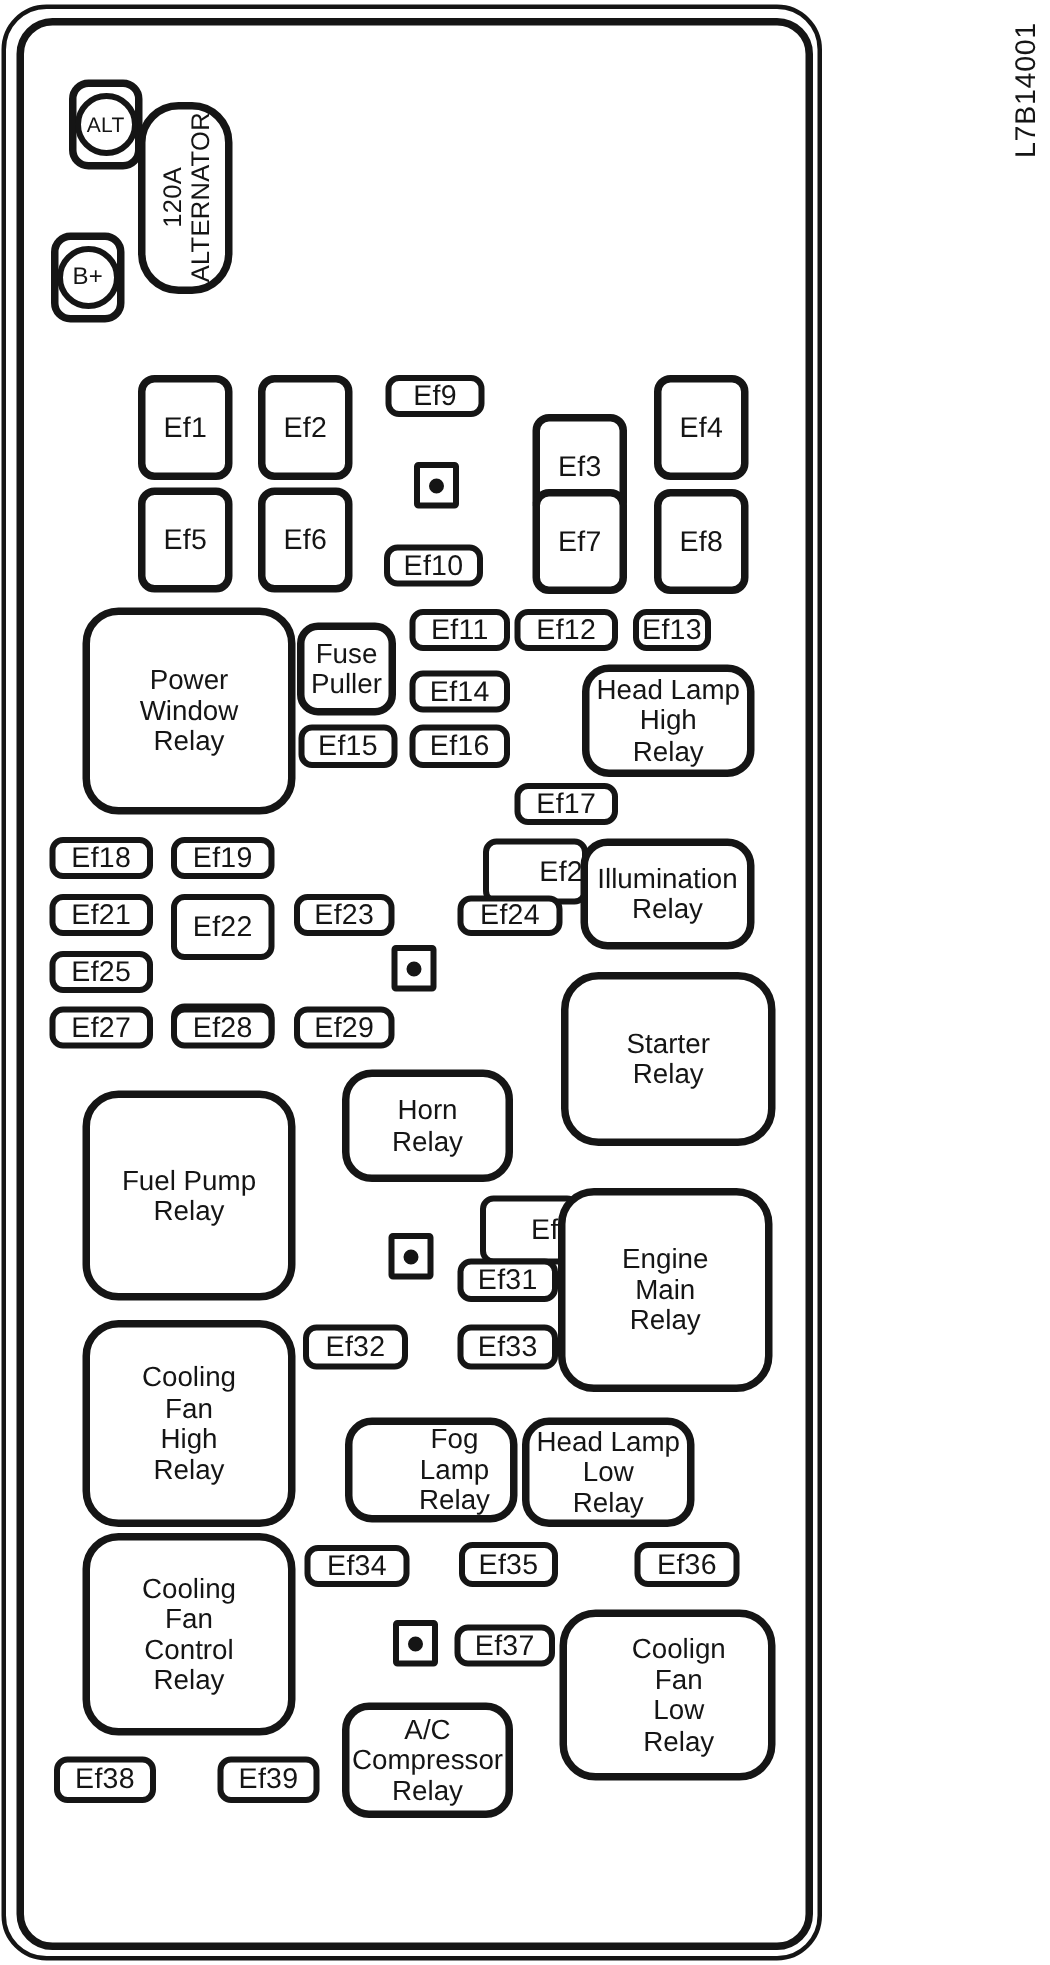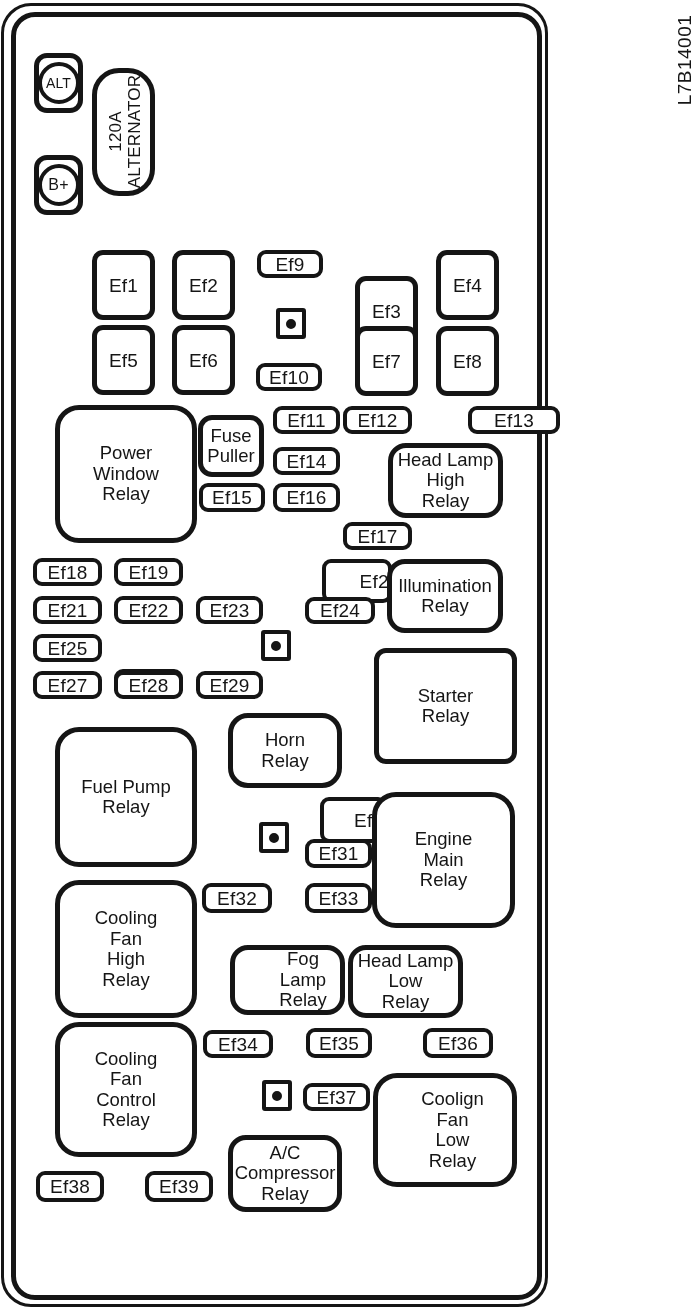--- a/index.html
+++ b/index.html
@@ -47,21 +47,21 @@
   .terminal {
     position: absolute; width: 49px; height: 60px; border: 5px solid var(--ink);
     border-radius: 13px; background: var(--paper);
     display: flex; align-items: center; justify-content: center;
   }
   .terminal .circle {
     width: 42px; height: 42px; border: 4px solid var(--ink); border-radius: 50%;
     background: var(--paper); display: flex; align-items: center; justify-content: center;
     font-size: 14px; letter-spacing: 0.2px; flex: 0 0 auto;
   }
-  .terminal-alt { left: 34px; top: 53px; align-items: center; }
+  .terminal-alt { left: 46px; top: 53px; align-items: center; }
   .terminal-bplus { left: 34px; top: 155px; }
   .terminal-bplus .circle { font-size: 16px; }
 
   
   .alternator {
     position: absolute; left: 92px; top: 68px; width: 63px; height: 128px;
     border: 5px solid var(--ink); border-radius: 27px; background: var(--paper);
   }
   .alternator .rot {
     position: absolute; left: -32px; top: 32px; width: 118px; height: 53px;
@@ -111,30 +111,30 @@
       <div class="fuse square" style="left: 355px; top: 250px; width: 63px; height: 70px; margin-top: 26px;">Ef3</div>
       <div class="fuse square" style="left: 436px; top: 250px; width: 63px; height: 70px;">Ef4</div>
       <div class="fuse square" style="left: 92px; top: 325px; width: 63px; height: 70px;">Ef5</div>
       <div class="fuse square" style="left: 172px; top: 325px; width: 63px; height: 70px;">Ef6</div>
       <div class="fuse square" style="left: 355px; top: 326px; width: 63px; height: 70px;">Ef7</div>
       <div class="fuse square" style="left: 436px; top: 326px; width: 63px; height: 70px;">Ef8</div>
       <div class="fuse" style="left: 257px; top: 250px; width: 66px; height: 28px;">Ef9</div>
       <div class="fuse" style="left: 256px; top: 363px; width: 66px; height: 28px;">Ef10</div>
       <div class="fuse" style="left: 273px; top: 406px; width: 67px; height: 28px;">Ef11</div>
       <div class="fuse" style="left: 343px; top: 406px; width: 69px; height: 28px;">Ef12</div>
-      <div class="fuse" style="left: 422px; top: 406px; width: 92px; height: 28px; margin-left: 46px;">Ef13</div>
+      <div class="fuse" style="left: 422px; top: 406px; width: 52px; height: 28px;">Ef13</div>
       <div class="fuse" style="left: 273px; top: 447px; width: 67px; height: 28px;">Ef14</div>
       <div class="fuse" style="left: 199px; top: 483px; width: 66px; height: 29px;">Ef15</div>
       <div class="fuse" style="left: 273px; top: 483px; width: 67px; height: 29px;">Ef16</div>
       <div class="fuse" style="left: 343px; top: 522px; width: 69px; height: 28px;">Ef17</div>
       <div class="fuse" style="left: 33px; top: 558px; width: 69px; height: 28px;">Ef18</div>
       <div class="fuse" style="left: 114px; top: 558px; width: 69px; height: 28px;">Ef19</div>
       <div class="fuse" style="left: 322px; top: 559px; width: 70px; height: 44px; padding-left: 45px;">Ef20</div>
       <div class="fuse" style="left: 33px; top: 596px; width: 69px; height: 28px;">Ef21</div>
-      <div class="fuse" style="left: 114px; top: 596px; width: 69px; height: 28px;">Ef22</div>
+      <div class="fuse" style="left: 114px; top: 596px; width: 69px; height: 44px;">Ef22</div>
       <div class="fuse" style="left: 196px; top: 596px; width: 67px; height: 28px;">Ef23</div>
       <div class="fuse" style="left: 305px; top: 597px; width: 70px; height: 27px;">Ef24</div>
       <div class="fuse" style="left: 33px; top: 634px; width: 69px; height: 28px;">Ef25</div>
       <div class="fuse" style="left: 114px; top: 634px; width: 69px; height: 28px; margin-top: 35px;">Ef26</div>
       <div class="fuse" style="left: 33px; top: 671px; width: 69px; height: 28px;">Ef27</div>
       <div class="fuse" style="left: 114px; top: 671px; width: 69px; height: 28px;">Ef28</div>
       <div class="fuse" style="left: 196px; top: 671px; width: 67px; height: 28px;">Ef29</div>
       <div class="fuse" style="left: 320px; top: 797px; width: 67px; height: 46px; padding-left: 41px;">Ef30</div>
       <div class="fuse" style="left: 305px; top: 839px; width: 67px; height: 29px;">Ef31</div>
       <div class="fuse" style="left: 202px; top: 883px; width: 70px; height: 30px;">Ef32</div>
@@ -148,21 +148,21 @@
       <div class="relay" style="left: 55px; top: 405px; width: 142px; height: 138px; border-radius: 24px;">Power
 Window
 Relay</div>
       <div class="relay" style="left: 198px; top: 415px; width: 66px; height: 62px; border-radius: 14px;">Fuse
 Puller</div>
       <div class="relay" style="left: 388px; top: 443px; width: 115px; height: 75px; border-radius: 18px;">Head Lamp
 High
 Relay</div>
       <div class="relay" style="left: 387px; top: 559px; width: 116px; height: 74px; border-radius: 18px;">Illumination
 Relay</div>
-      <div class="relay" style="left: 374px; top: 648px; width: 143px; height: 116px; border-radius: 12px;">Starter
+      <div class="relay" style="left: 374px; top: 648px; width: 143px; height: 116px; border-radius: 25px;">Starter
 Relay</div>
       <div class="relay" style="left: 228px; top: 713px; width: 114px; height: 75px; border-radius: 20px;">Horn
 Relay</div>
       <div class="relay" style="left: 55px; top: 727px; width: 142px; height: 140px; border-radius: 24px;">Fuel Pump
 Relay</div>
       <div class="relay" style="left: 372px; top: 792px; width: 143px; height: 136px; border-radius: 24px;">Engine
 Main
 Relay</div>
       <div class="relay" style="left: 55px; top: 880px; width: 142px; height: 138px; border-radius: 24px;">Cooling
 Fan

